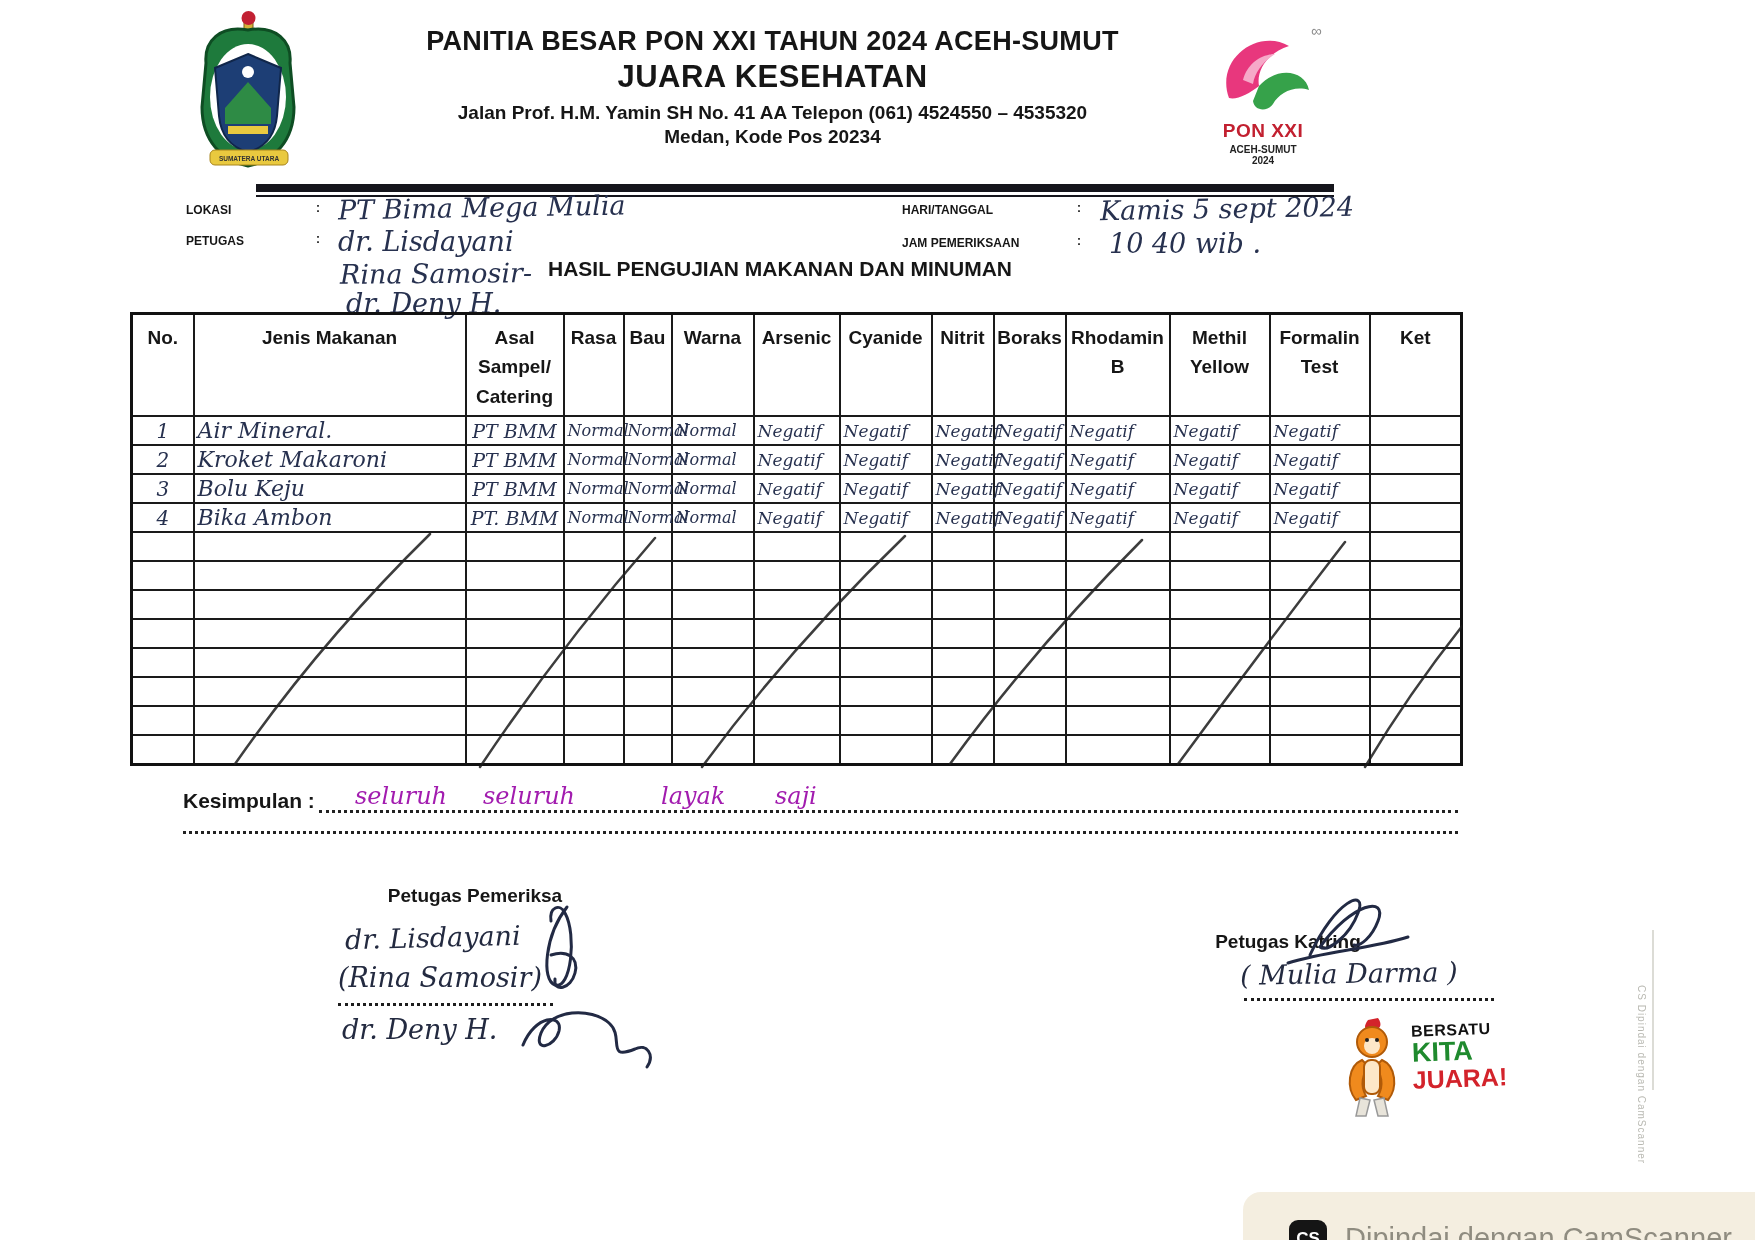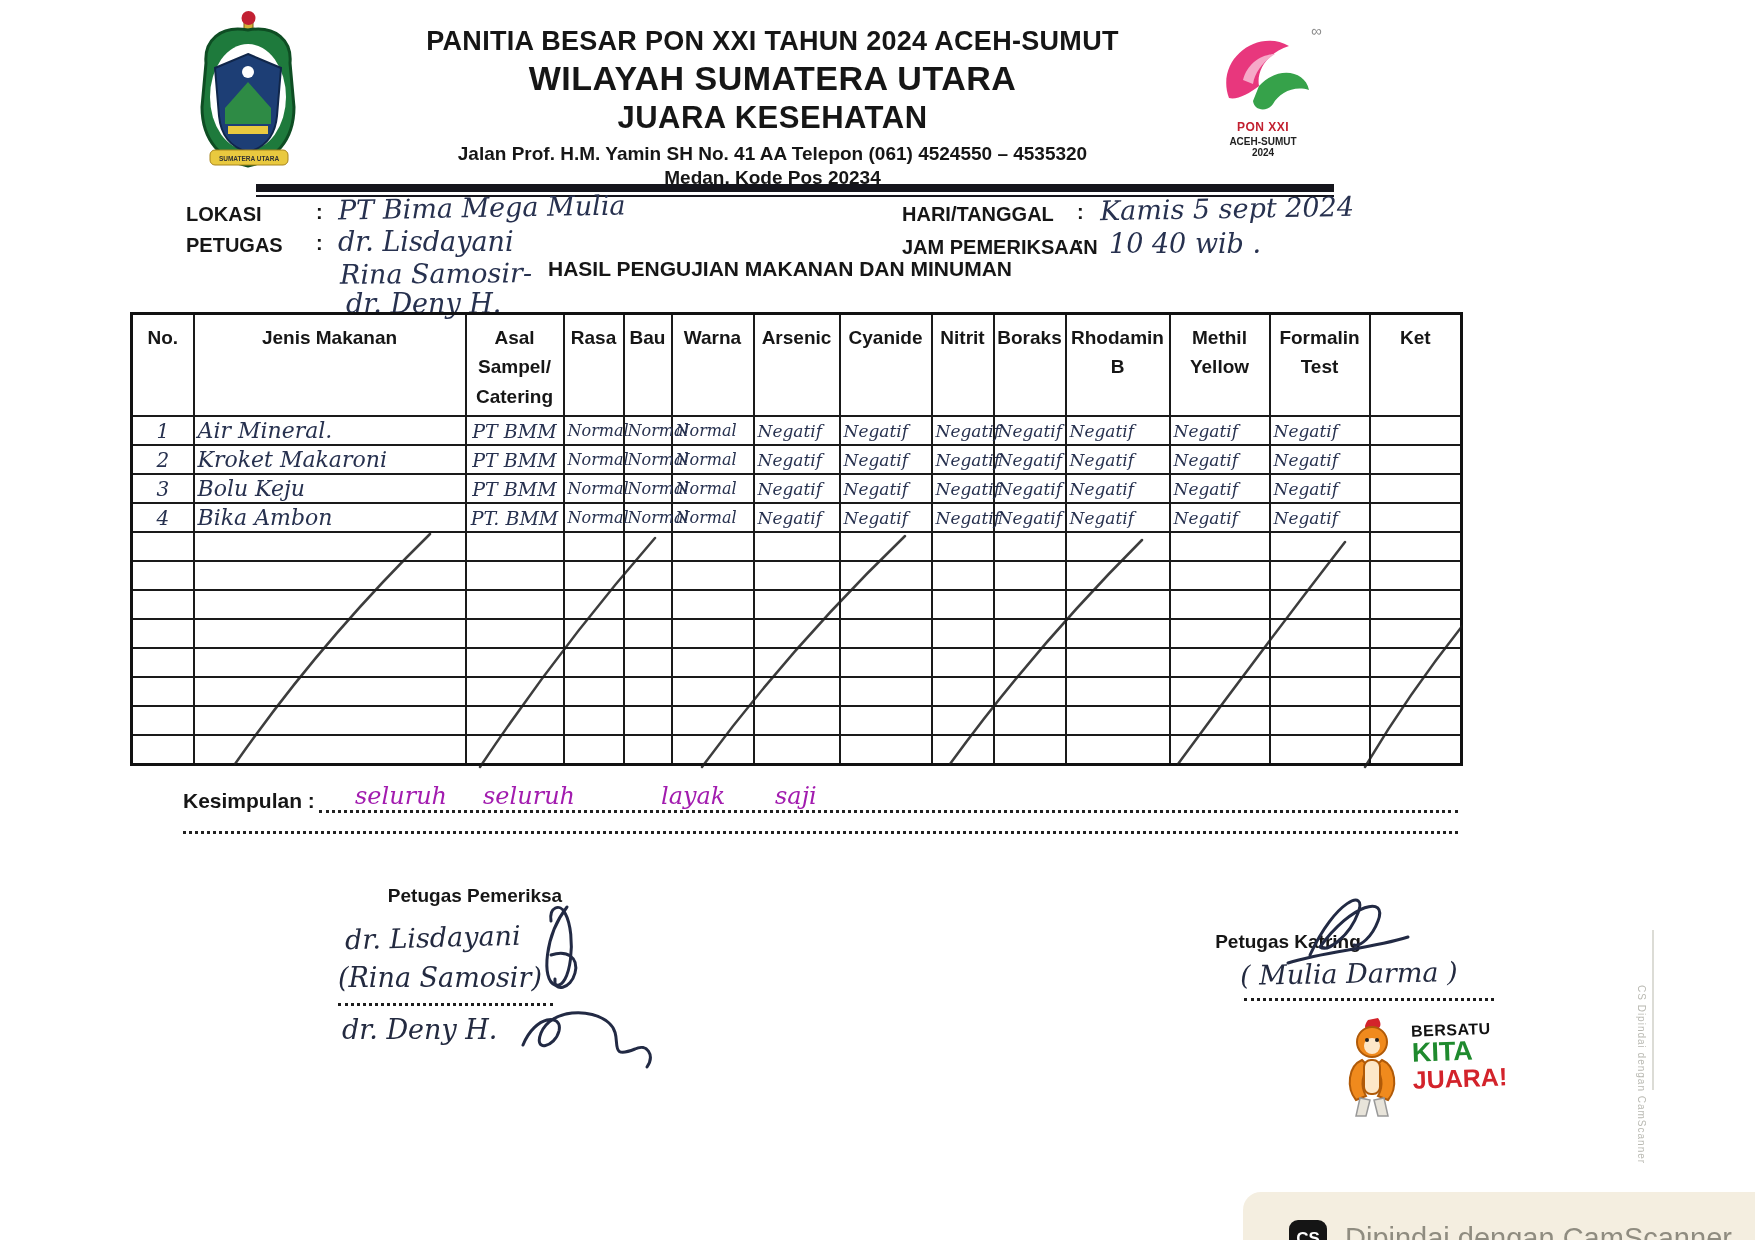--- a/index.html
+++ b/index.html
@@ -11,21 +11,21 @@
   
   .header-text{left:400px;top:26px;width:745px;text-align:center;}
   .h-line1{font-size:27px;font-weight:700;letter-spacing:.3px;}
   .h-line2{font-size:34px;font-weight:700;margin-top:2px;letter-spacing:.5px;}
   .h-line3{font-size:31px;font-weight:700;margin-top:2px;letter-spacing:.5px;}
   .h-addr1{font-size:19px;font-weight:700;margin-top:7px;}
   .h-addr2{font-size:19px;font-weight:700;margin-top:2px;}
   .rule-thick{left:256px;top:184px;width:1078px;height:8px;background:#15151c;}
   .rule-thin{left:256px;top:195px;width:1078px;height:2px;background:#15151c;}
   
-  .lbl{font-size:20px;font-weight:700;}
+  .lbl{font-size:12px;font-weight:700;}
   .hw{font-family:"DejaVu Serif", serif;font-style:italic;color:#27314f;white-space:nowrap;}
   .hw-dark{color:#a21caf;}
   .hw-big{font-size:27px;}
   .form-title{left:480px;top:257px;width:600px;text-align:center;font-size:21px;font-weight:700;}
   
   .table-wrap{left:130px;top:312px;width:1332px;position:absolute;}
   table.results{border-collapse:collapse;table-layout:fixed;width:1332px;border:3px solid #111;}
   table.results th{
     border:2px solid #1a1a1a;font-size:19px;font-weight:700;text-align:center;
     vertical-align:top;padding:8px 2px 4px;height:80px;line-height:1.55;
@@ -78,34 +78,33 @@
     <path d="M37,98 L60,72 L83,98 L83,114 L37,114 Z" fill="#2e8b45"></path>
     <circle cx="60" cy="62" r="6" fill="#ffffff"></circle>
     <rect x="40" y="116" width="40" height="8" fill="#e9c93f"></rect>
     <rect x="22" y="140" width="78" height="15" rx="5" fill="#e9c93f" stroke="#a8851c"></rect>
     <text x="61" y="151" font-size="6.5" font-weight="bold" text-anchor="middle" fill="#333" font-family="Liberation Sans, sans-serif">SUMATERA UTARA</text>
   </svg>
 </div>
 
 <div class="abs header-text">
   <div class="h-line1">PANITIA BESAR PON XXI TAHUN 2024 ACEH-SUMUT</div>
-  <div class="h-line2">WILAYAH SUMATERA UTARA</div>
   <div class="h-line3">JUARA KESEHATAN</div>
   <div class="h-addr1">Jalan Prof. H.M. Yamin SH No. 41 AA Telepon (061) 4524550 – 4535320</div>
   <div class="h-addr2">Medan, Kode Pos 20234</div>
 </div>
 
 <div class="abs" style="left:1198px;top:20px;width:130px;text-align:center;">
   <svg width="128" height="96" viewBox="0 0 128 96">
     <text x="112" y="16" font-size="15" fill="#8a8a8a">∞</text>
     <path d="M30,78 C16,40 58,8 90,26 C70,32 57,49 60,66 C50,74 38,80 30,78 Z" fill="#e8377d"></path>
     <path d="M60,66 C78,46 106,50 110,70 C95,65 80,73 74,84 C67,93 55,90 54,81 Z" fill="#36a24a"></path>
     <path d="M44,60 C48,44 62,34 76,34 C64,42 56,52 54,64 Z" fill="#f6a9c8"></path>
   </svg>
-  <div style="font-size:12px;font-weight:800;color:#c22030;letter-spacing:.5px;">PON XXI</div>
+  <div style="font-size:19px;font-weight:800;color:#c22030;letter-spacing:.5px;">PON XXI</div>
   <div style="font-size:10px;font-weight:800;color:#222;margin-top:2px;">ACEH-SUMUT</div>
   <div style="font-size:10px;font-weight:700;color:#222;">2024</div>
 </div>
 
 <div class="abs rule-thick"></div>
 <div class="abs rule-thin"></div>
 
 <div class="abs lbl" style="left:186px;top:203px;">LOKASI</div>
 <div class="abs lbl" style="left:316px;top:201px;">:</div>
 <div class="abs hw hw-big" style="left:338px;top:192px;transform:rotate(-1deg);">PT Bima Mega Mulia</div>

